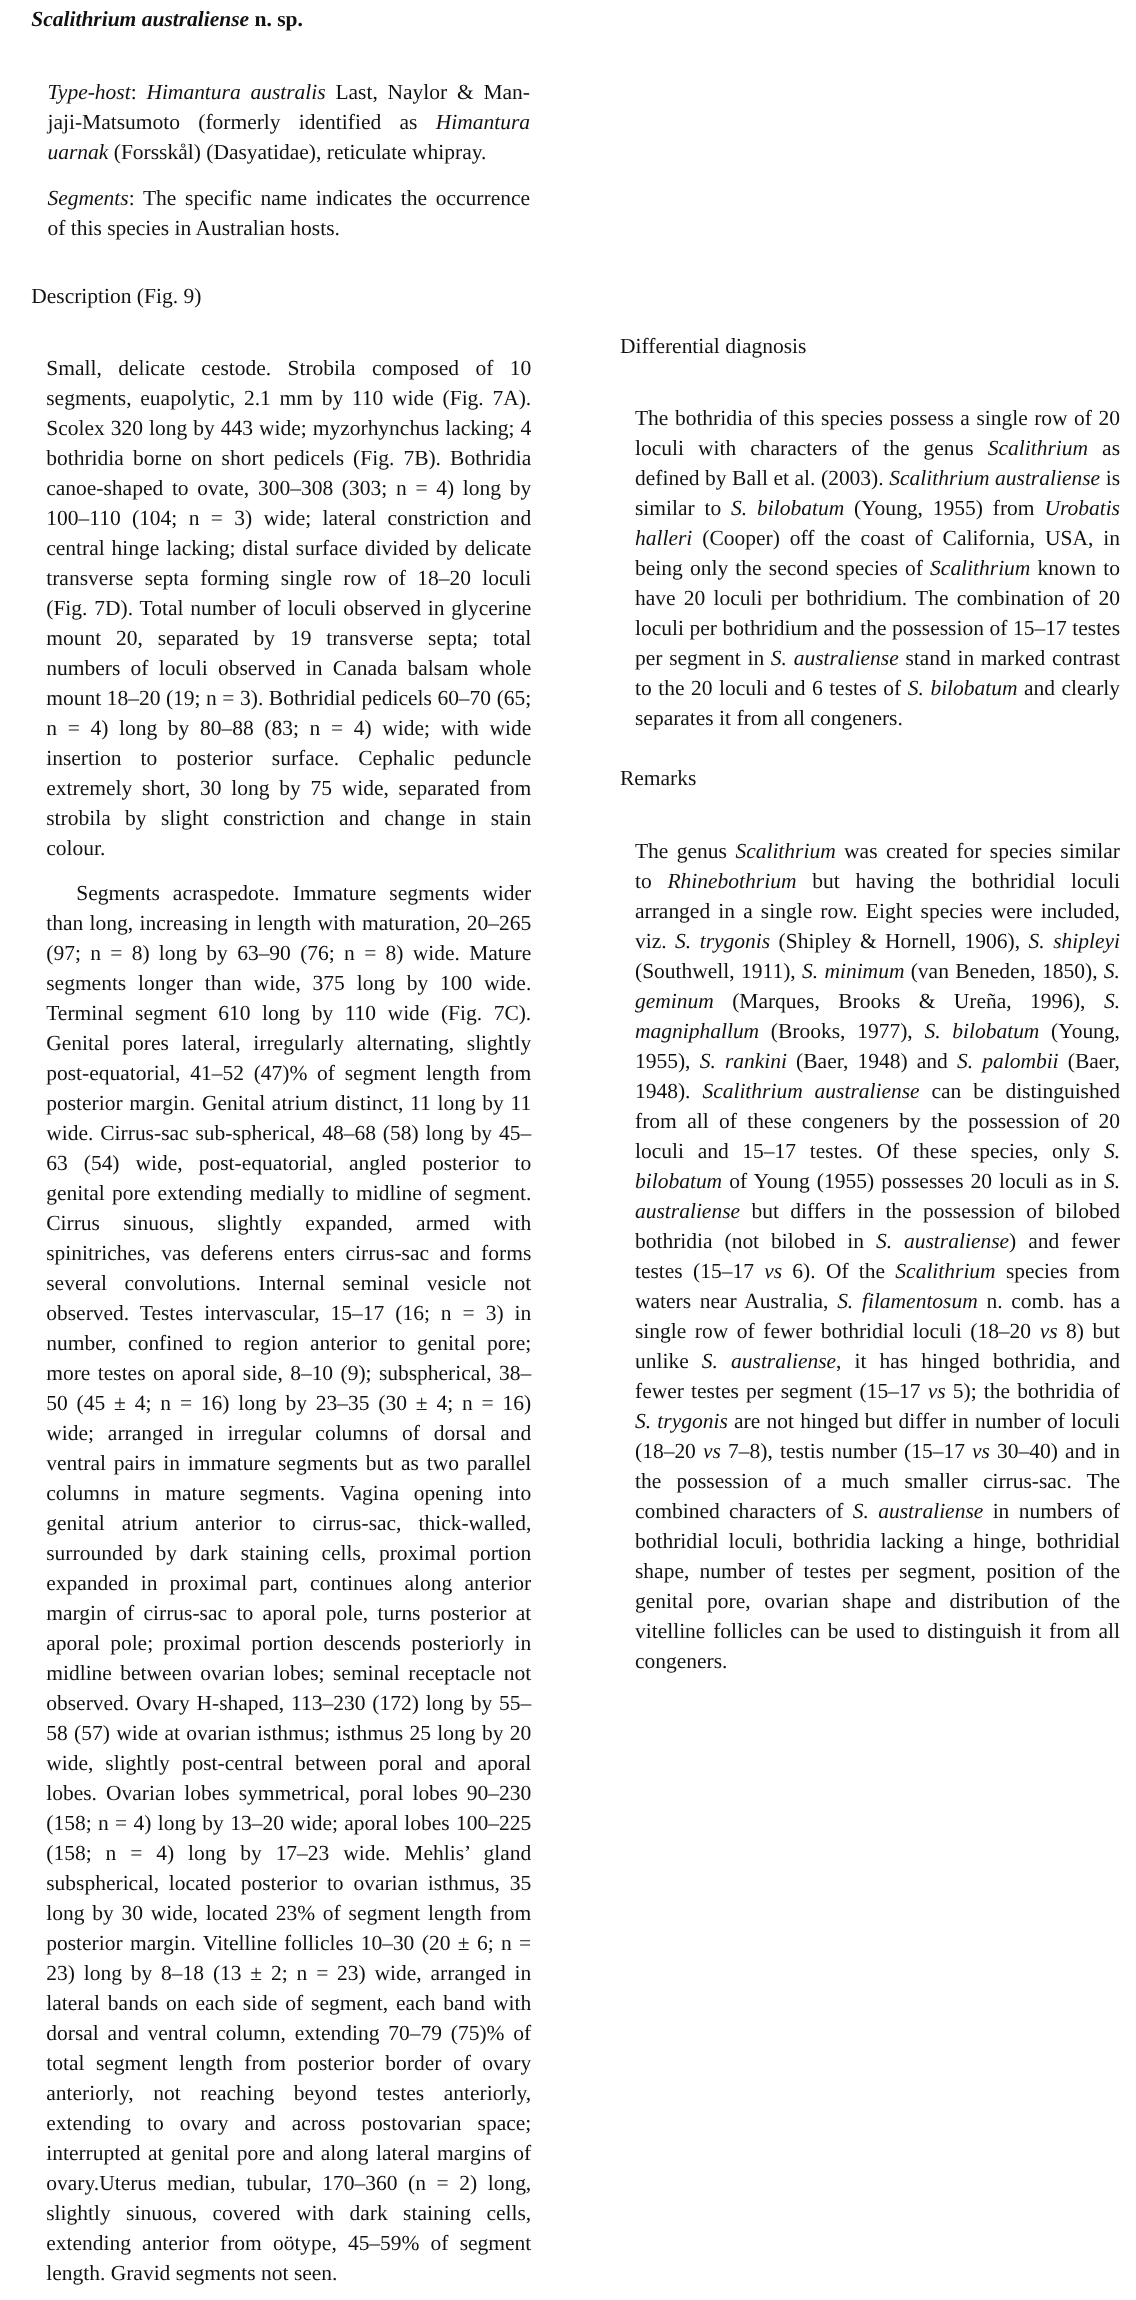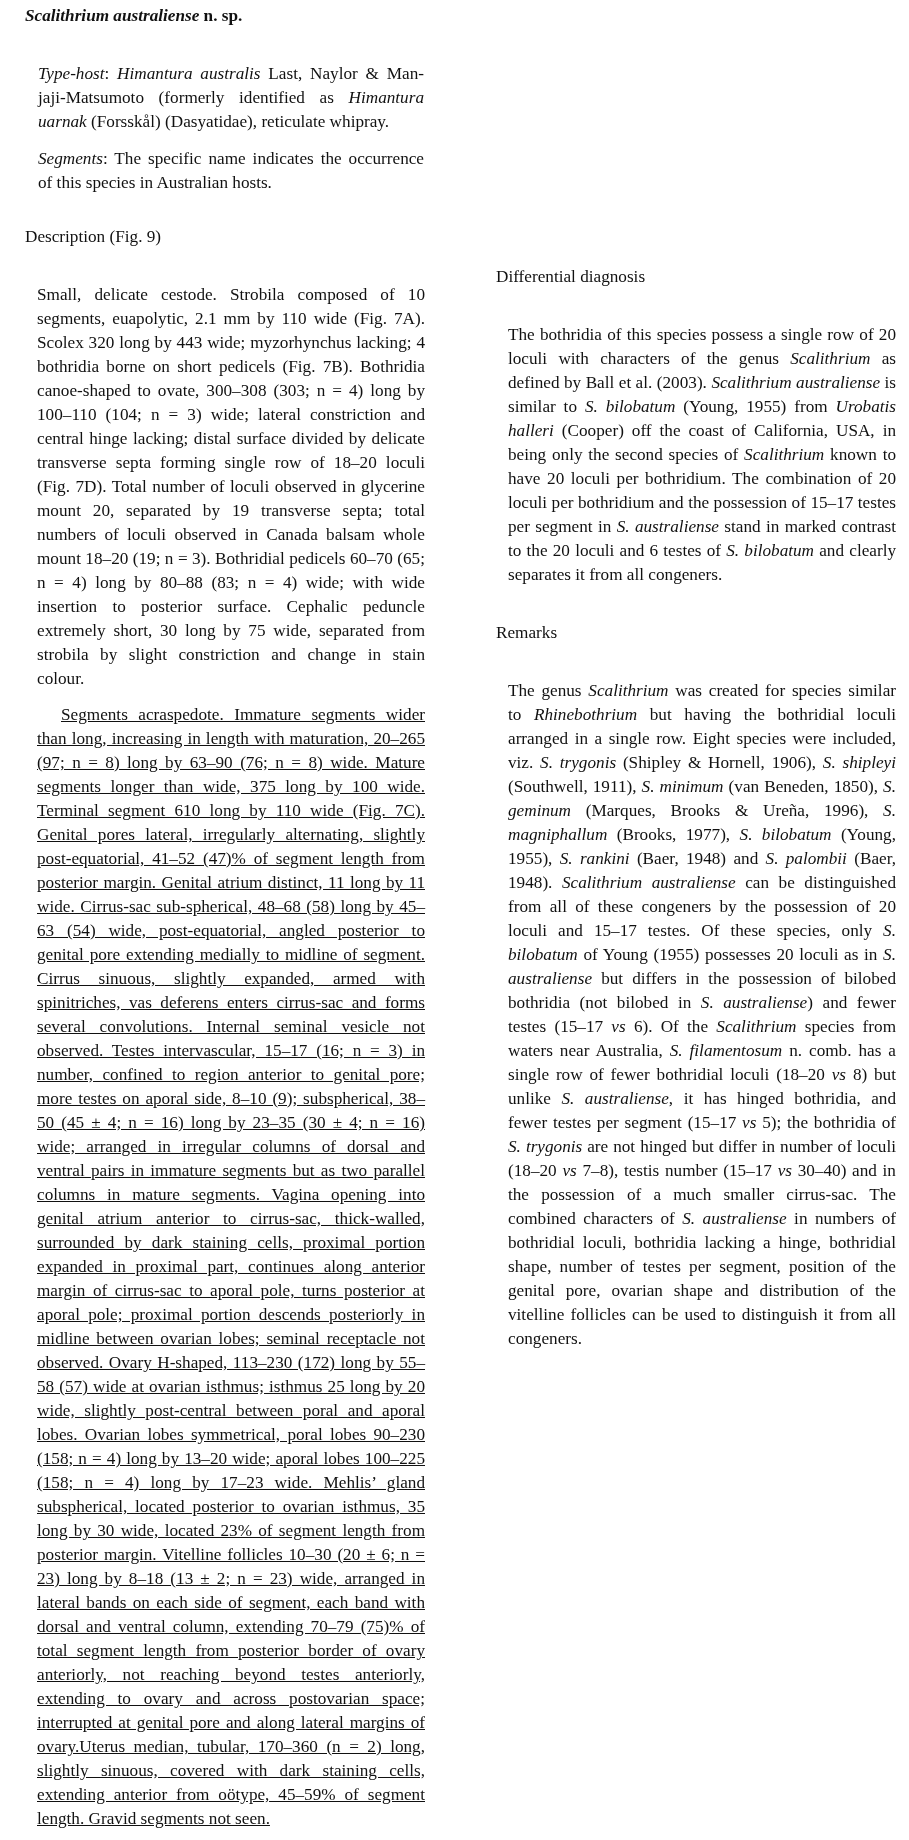--- a/index.html
+++ b/index.html
@@ -12,22 +12,22 @@
   .col-left { left: 25px; top: 4px; width: 412px; }
   .col-right { left: 496px; top: 265px; width: 412px; }
   .title { font-weight: bold; margin: 0; }
   .title i { font-weight: bold; }
   .meta { margin: 34px 0 0 0; }
   .meta p { margin: 13px; }
   .heading { margin: 0; font-weight: normal; font-size: 17.2px; }
   .heading-desc { margin-top: 30px; }
   .para { margin: 12px; }
   .para-first { margin-top: 34px; }
-  .para-indent { text-indent: 24px; text-decoration: underline; }
-  .heading-remarks { margin-top: 34px; }
+  .para-indent { text-indent: 24px; }
+  .heading-remarks { margin-top: 24px; }
   .para-remarks { margin-top: 34px; }
 </style>
 </head>
 <body>
 
 <div class="col col-left">
   <p class="title"><i>Scalithrium australiense</i> n. sp.</p>
 
   <div class="meta">
     <p><i>Type-host</i>: <i>Himantura australis</i> Last, Naylor &amp; Man­jaji-Matsumoto (formerly identified as <i>Himantura uarnak</i> (Forsskål) (Dasyatidae), reticulate whipray.</p>

